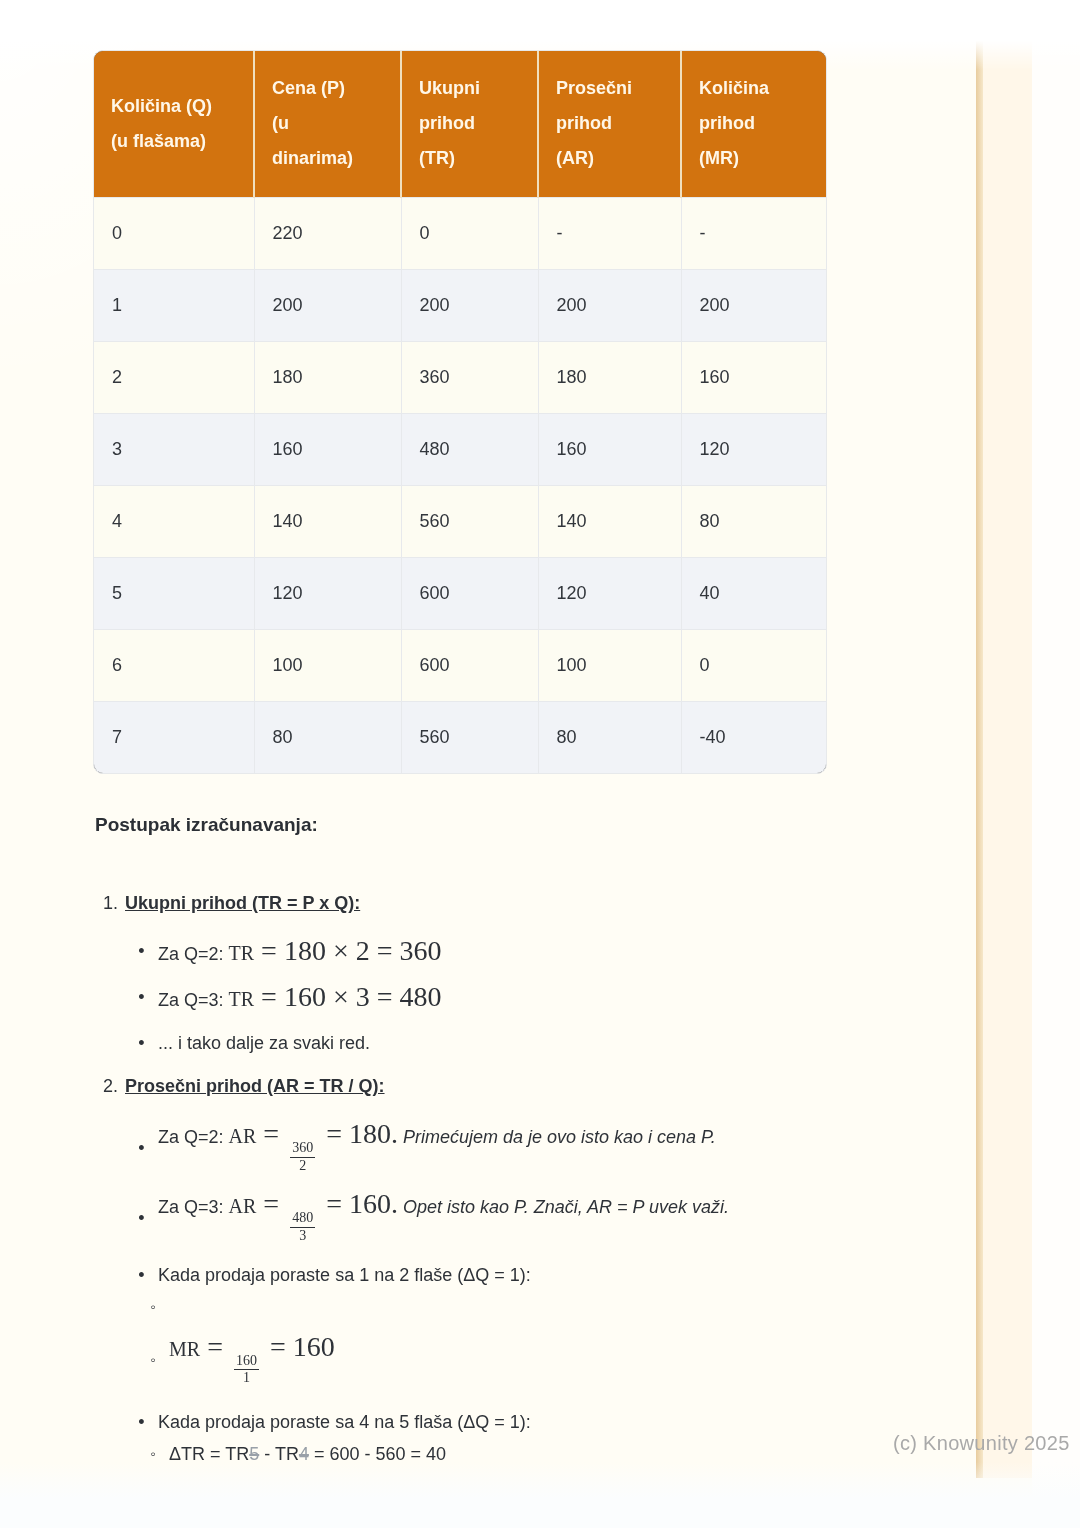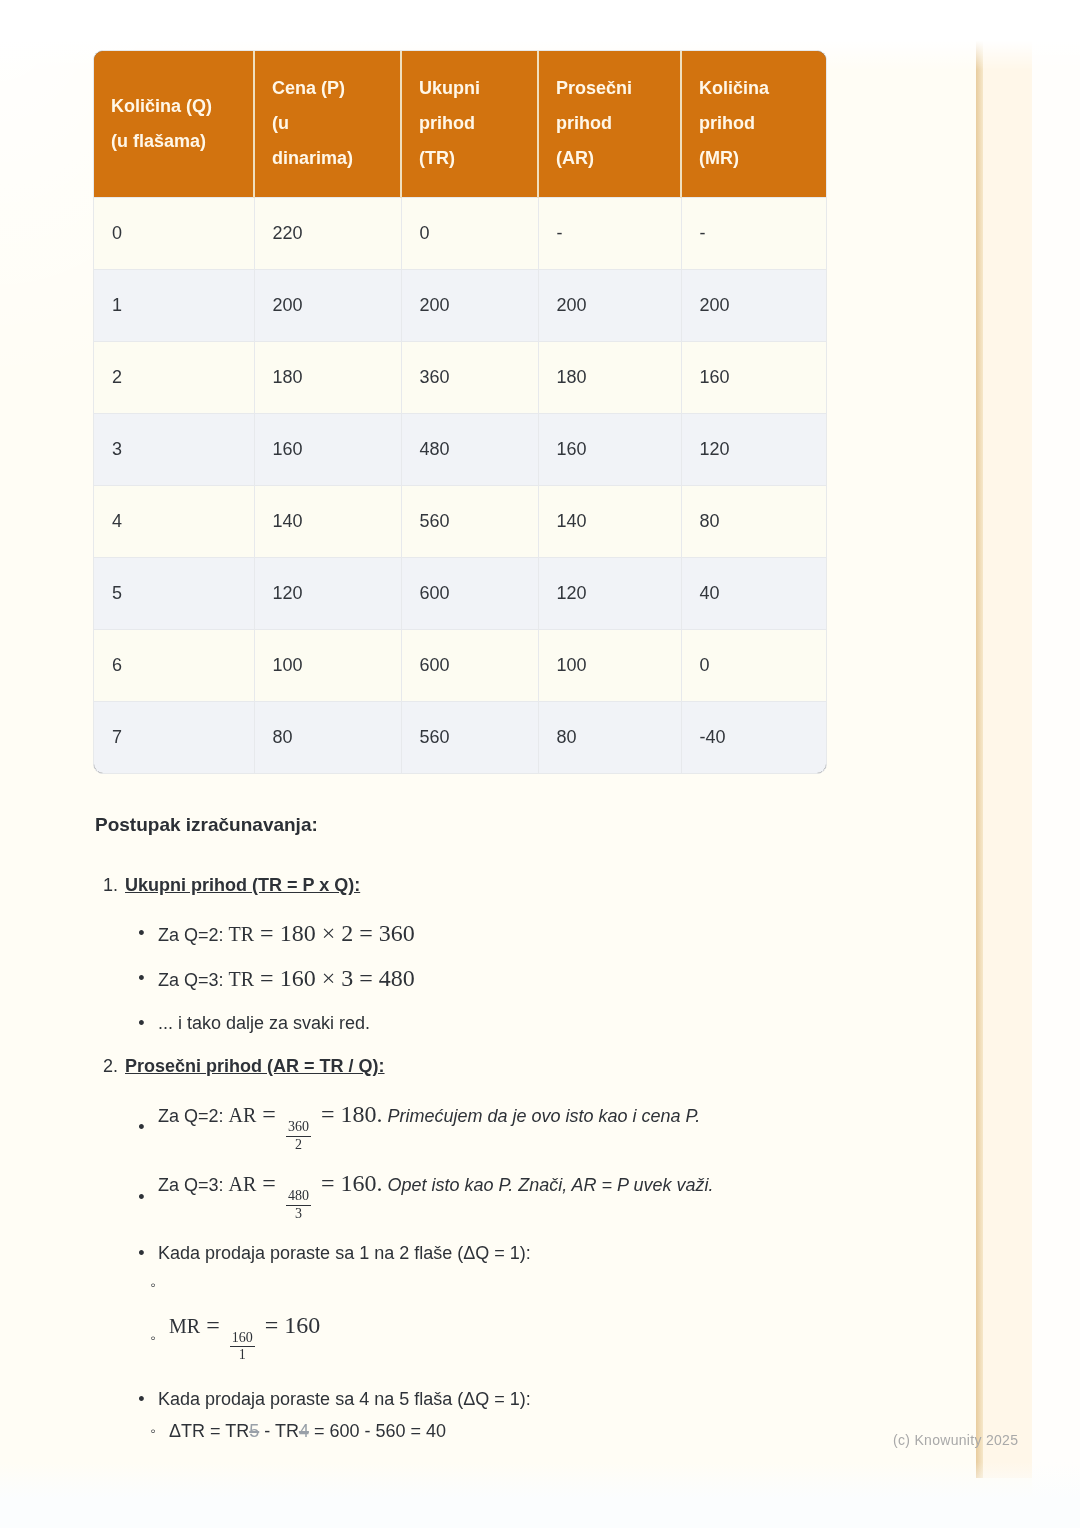--- a/index.html
+++ b/index.html
@@ -71,21 +71,21 @@
   tbody tr:nth-child(odd)  td { background:#FDFCF2; }
   tbody tr:nth-child(even) td { background:#F1F3F7; }
 
   
   .content {
     position:absolute; left:93px; top:813px; width:800px;
     font-size:18px; line-height:24px; color:#2E3238;
   }
   .content .heading {
     font-size:19px; font-weight:bold; color:#2B2F35;
-    margin:0 0 36px 2px;
+    margin:0 0 54px 2px;
     line-height:24px;
   }
   .oitem { margin-bottom:18px; }
   .oitem-head { margin:0 0 24px 10px; white-space:nowrap; }
   .oitem-head .onum { font-weight:normal; margin-right:7px; }
   .oitem-head .otitle { font-weight:bold;text-decoration:underline; }
 
   ul.blist { list-style:none; margin:0 0 0 42px; }
   ul.blist > li { display:flex; margin-bottom:19px; white-space:nowrap; }
   .marker {
@@ -94,40 +94,40 @@
   }
   .submarker {
     width:12px; flex:0 0 12px; margin-right:10px;
     font-size:15px; color:#2E3238; text-align:center;
   }
   ul.sublist { list-style:none; margin:8px 0 24px 12px; }
   ul.sublist > li { display:flex; margin-bottom:16px; white-space:nowrap; align-items:center; }
 
   .li-frac { min-height:34px; align-items:center; }
 
-  .math { font-family:"Liberation Serif", serif; font-size:24px; }
+  .math { font-family:"Liberation Serif", serif; font-size:28px; }
   .mvar { font-family:"Liberation Serif", serif; font-size:20px; }
   .note { font-style:italic; }
   .struck {
     color:#99A0A8;
     text-decoration:line-through;
     text-decoration-color:#99A0A8;
     text-decoration-thickness:1.5px;
   }
   .frac {
     display:inline-flex; flex-direction:column; align-items:center;
     font-family:"Liberation Serif", serif; font-size:14px; line-height:1.05;
     vertical-align:-9px; margin:0 4px;
   }
   .frac .fnum { border-bottom:1.4px solid #2E3238; padding:0 2px 1px; }
   .frac .fden { padding-top:1px; }
 
   .watermark {
     position:absolute; left:893px; top:1432px;
-    font-size:14px; color:#A9A9A9; letter-spacing:.3px;
+    font-size:20px; color:#A9A9A9; letter-spacing:.3px;
     z-index:5; white-space:nowrap;
   }
 </style>
 </head>
 <body>
 
 <div class="edge-bar"></div>
 <div class="next-page-col"></div>
 <div class="right-white"></div>
 <div class="strip-top"></div>

